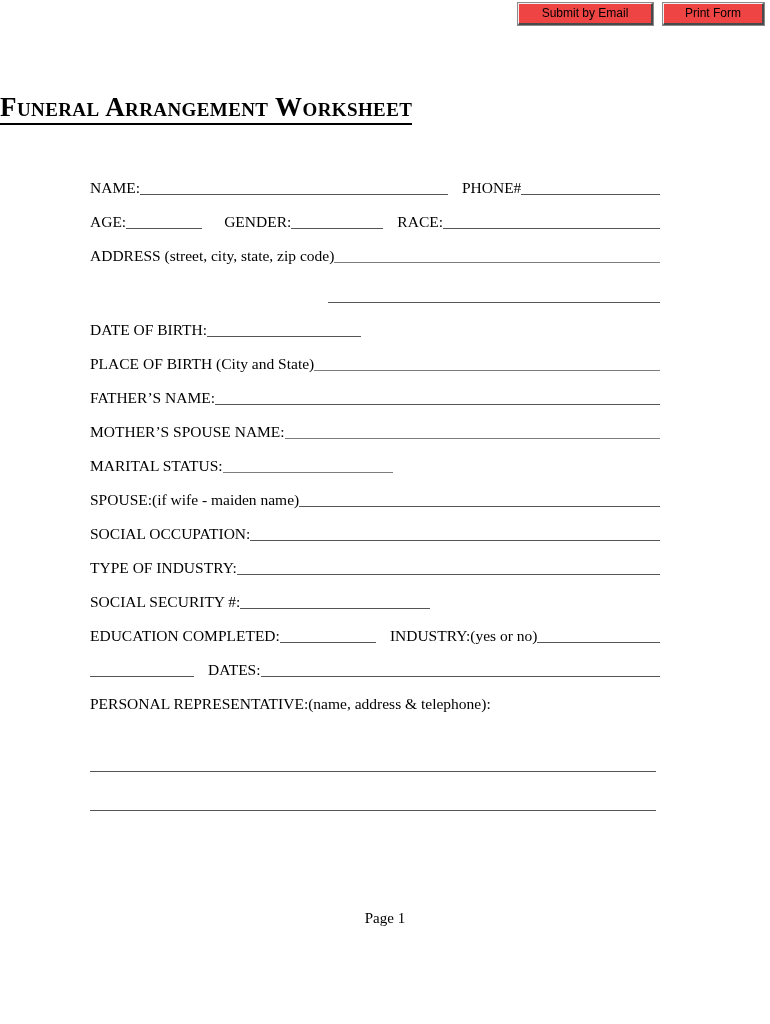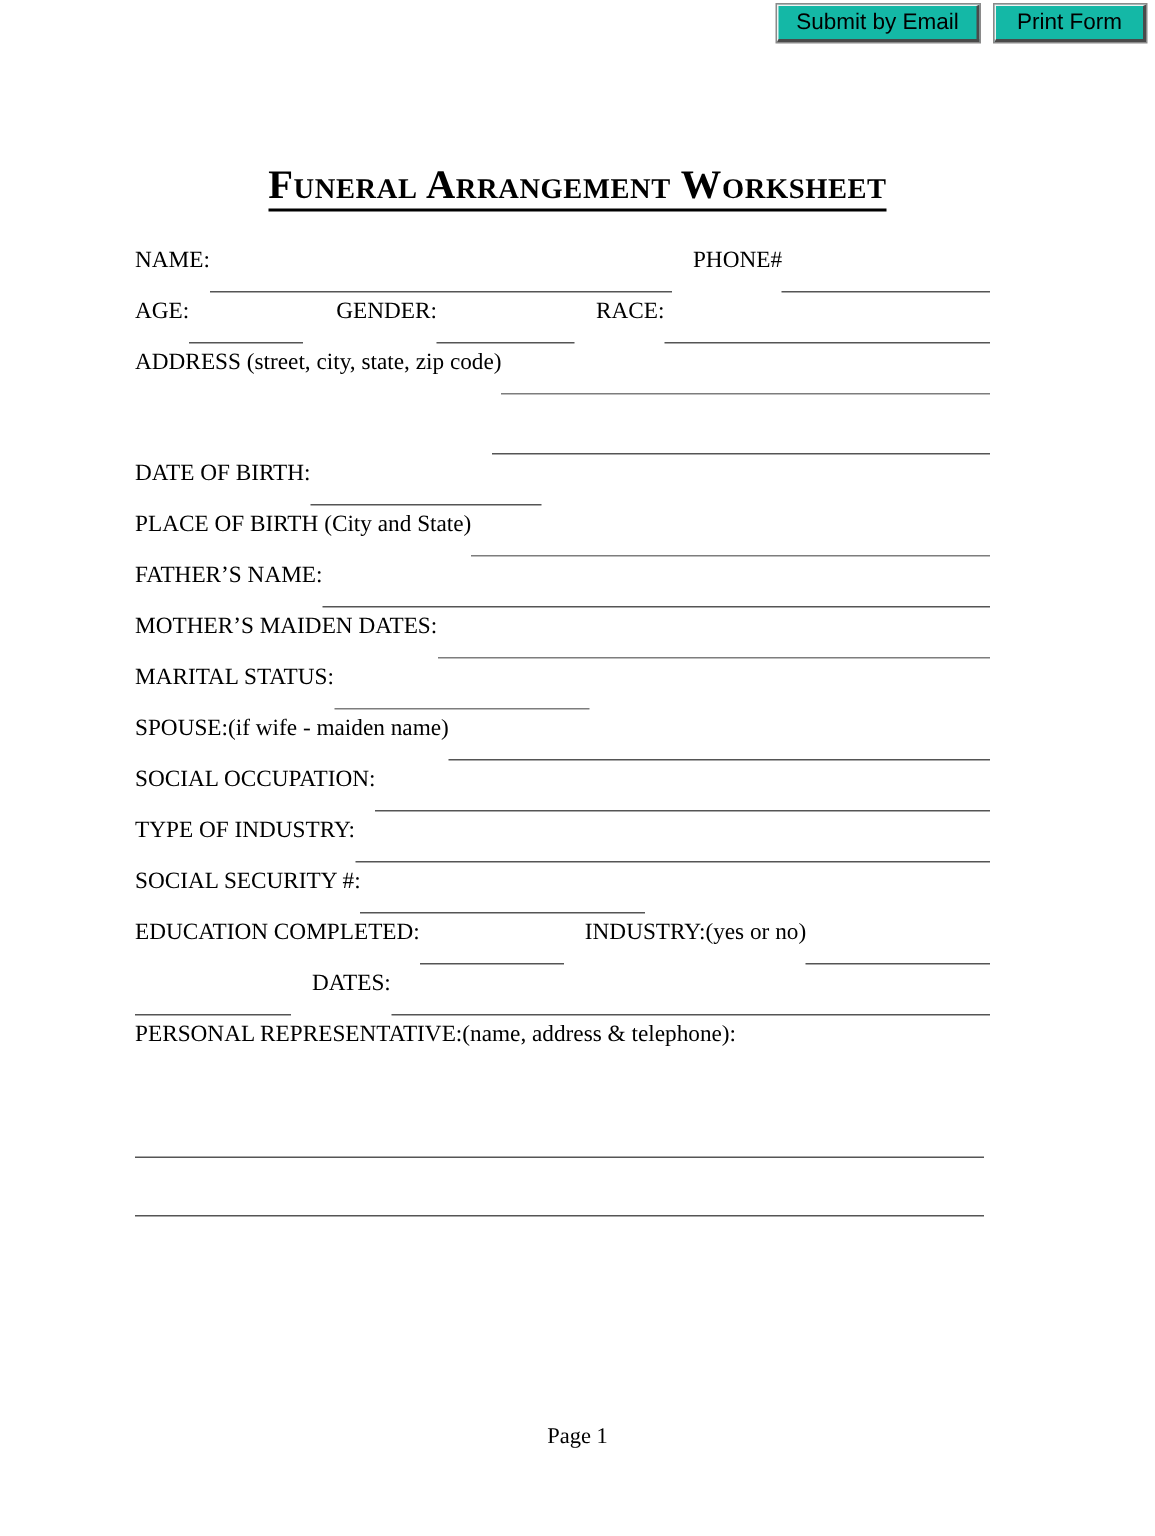--- a/index.html
+++ b/index.html
@@ -20,24 +20,24 @@
   .form-toolbar {
     position: absolute;
     top: 3px;
     right: 6px;
     display: flex;
     gap: 10px;
     align-items: flex-start;
   }
   .pdf-button {
     font-family: "Liberation Sans", "DejaVu Sans", sans-serif;
-    font-size: 15px;
+    font-size: 12px;
     line-height: 1;
     color: #000000;
-    background: #14b8a6;
+    background: #ef4444;
     border-top: 1px solid #f2f2f2;
     border-left: 1px solid #f2f2f2;
     border-right: 2px solid #4a4a4a;
     border-bottom: 2px solid #4a4a4a;
     padding: 3px 10px 4px 10px;
     text-align: center;
     white-space: nowrap;
     outline: 1px solid #8a8a8a;
     cursor: pointer;
   }
@@ -49,23 +49,22 @@
     position: absolute;
     left: 0;
     top: 0;
     width: 770px;
     height: 1024px;
   }
 
   .doc-title {
     position: absolute;
     left: 0;
-    top: 108px;
-    width: 770px;
-    text-align: center;
+    top: 92px;
+    width: 770px;
     font-size: 27px;
     font-weight: bold;
     font-variant: small-caps;
     letter-spacing: 0.4px;
     white-space: nowrap;
   }
   .doc-title span.t {
     border-bottom: 2px solid #000;
     padding-bottom: 1px;
   }
@@ -77,21 +76,21 @@
     width: 570px;
   }
 
   .row {
     position: relative;
     height: 34px;
     font-size: 15.5px;
     line-height: 20px;
     white-space: nowrap;
     display: flex;
-    align-items: flex-start;
+    align-items: flex-end;
   }
   .row.tall { height: 40px; }
 
   .lbl {
     flex: 0 0 auto;
     padding-right: 0;
   }
   .lbl.gap { padding-left: 14px; }
   .lbl.gap-wide { padding-left: 22px; }
 
@@ -113,21 +112,20 @@
     height: 0;
   }
 
   .footer {
     position: absolute;
     left: 0;
     top: 910px;
     width: 770px;
     text-align: center;
     font-size: 15px;
-    margin-top: 40px;
   }
 </style>
 </head>
 <body>
 
 <div class="form-toolbar">
   <div class="pdf-button submit">Submit by Email</div>
   <div class="pdf-button print">Print Form</div>
 </div>
 
@@ -174,21 +172,21 @@
       <span class="lbl">PLACE OF BIRTH (City and State)</span>
       <span class="rule grow soft"></span>
     </div>
 
     <div class="row">
       <span class="lbl">FATHER’S NAME:</span>
       <span class="rule grow"></span>
     </div>
 
     <div class="row">
-      <span class="lbl">MOTHER’S MAIDEN DATES:</span>
+      <span class="lbl">MOTHER’S SPOUSE NAME:</span>
       <span class="rule grow soft"></span>
     </div>
 
     <div class="row">
       <span class="lbl">MARITAL STATUS:</span>
       <span class="rule soft" style="width:170px"></span>
     </div>
 
     <div class="row">
       <span class="lbl">SPOUSE:(if wife - maiden name)</span>

